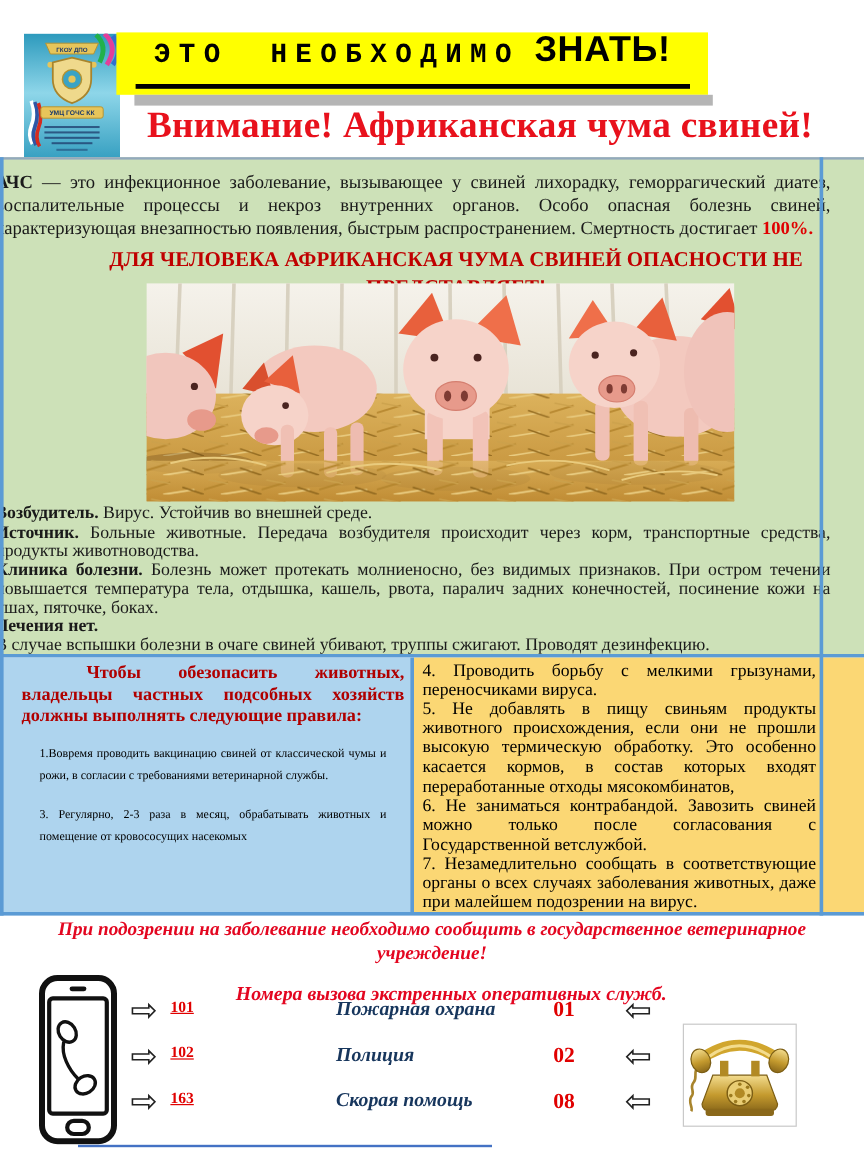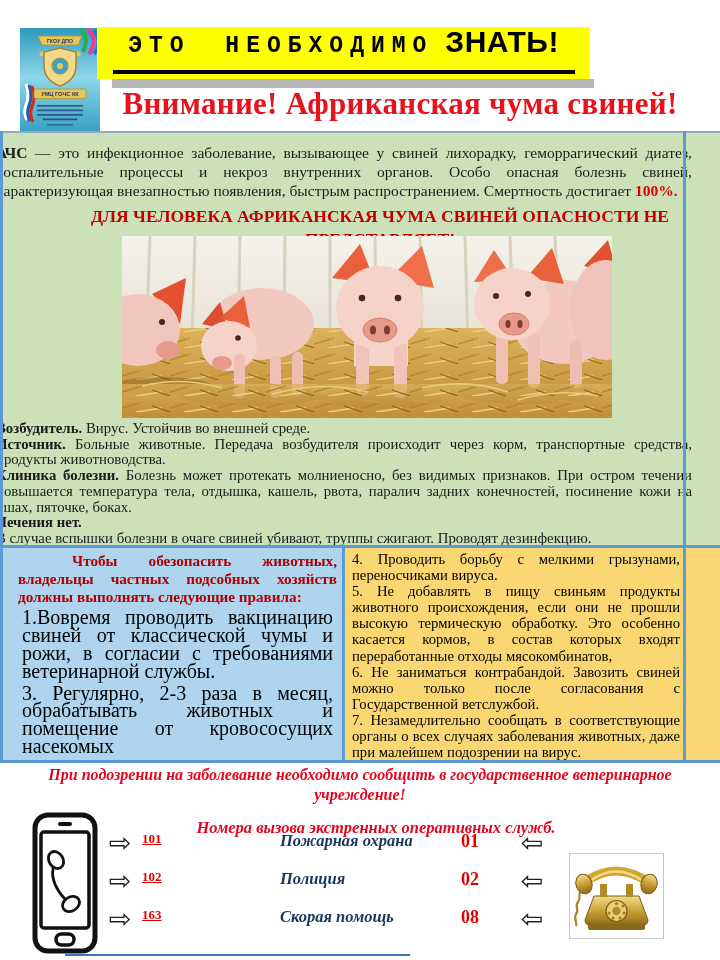--- a/index.html
+++ b/index.html
@@ -39,21 +39,21 @@
   .gb-facts .lead{font-weight:bold;}
 
   
   .rules{left:0;top:545px;width:720px;height:218px;display:flex;
          border-top:3px solid #5b9bd5;border-bottom:3px solid #5b9bd5;box-sizing:border-box;}
   .cell-left{width:345px;background:#aed4ee;border-right:3px solid #5b9bd5;
              box-sizing:border-box;padding:4px 5px 0 18px;}
   .cell-right{flex:1;background:#fbd774;padding:3px 40px 10px 7px;box-sizing:border-box;}
   .rules-header{color:#b00000;font-weight:bold;font-size:15.2px;line-height:17.8px;
                 text-align:justify;text-indent:54px;margin:0;}
-  .cell-left p.item{margin:4px;font-size:20px;line-height:17.8px;text-align:justify;}
+  .cell-left p.item{margin:15px;font-size:10px;line-height:17.8px;text-align:justify;}
   .cell-right p.item{margin:0;font-size:14.7px;line-height:16.1px;text-align:justify;}
 
   
   .alert{left:0;top:765px;width:720px;text-align:center;}
   .alert-inner{display:inline-block;max-width:660px;color:#e30620;font-weight:bold;
                font-style:italic;font-size:16px;line-height:20px;}
   .numbers-title{left:0;top:818px;width:720px;text-align:center;color:#e30620;
                  font-weight:bold;font-style:italic;font-size:16.5px;padding-left:16px;}
   .smartphone{left:32px;top:812px;width:66px;height:142px;}
   .svc-row{left:0;width:720px;height:26px;}

